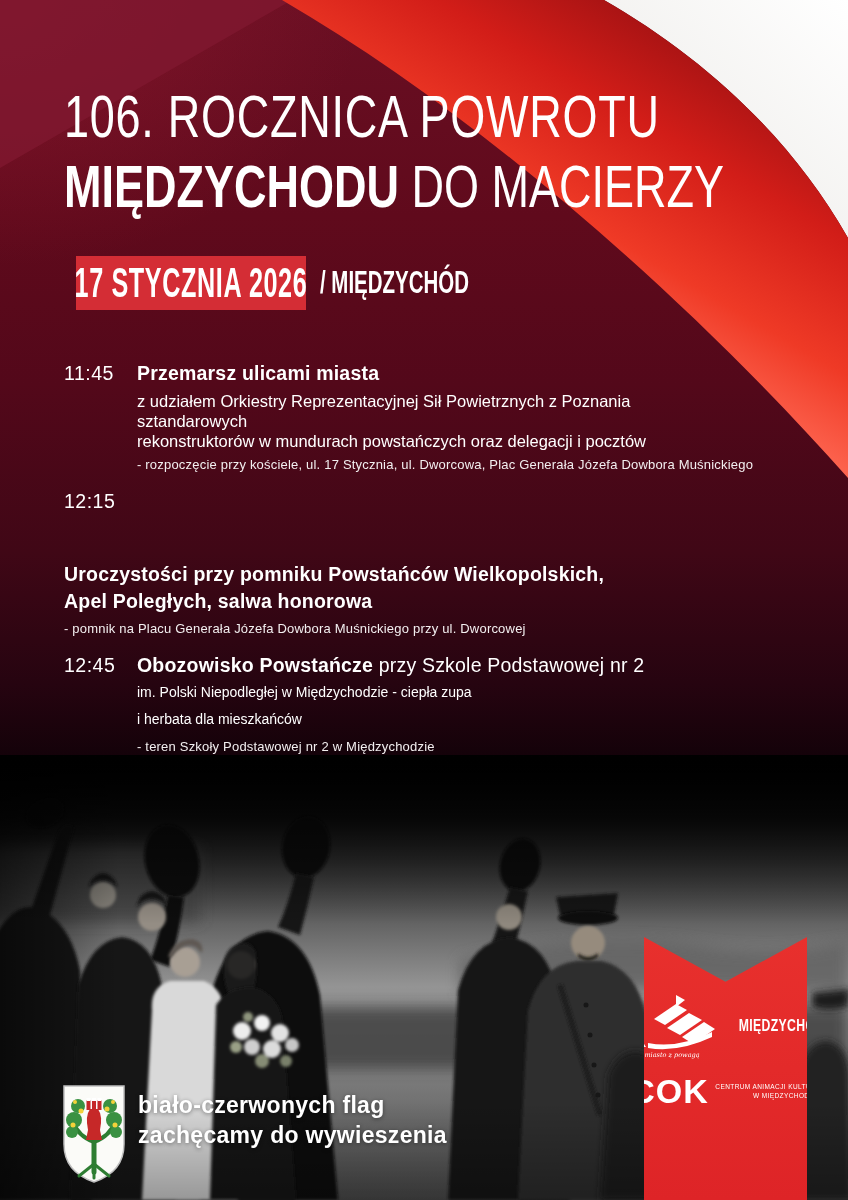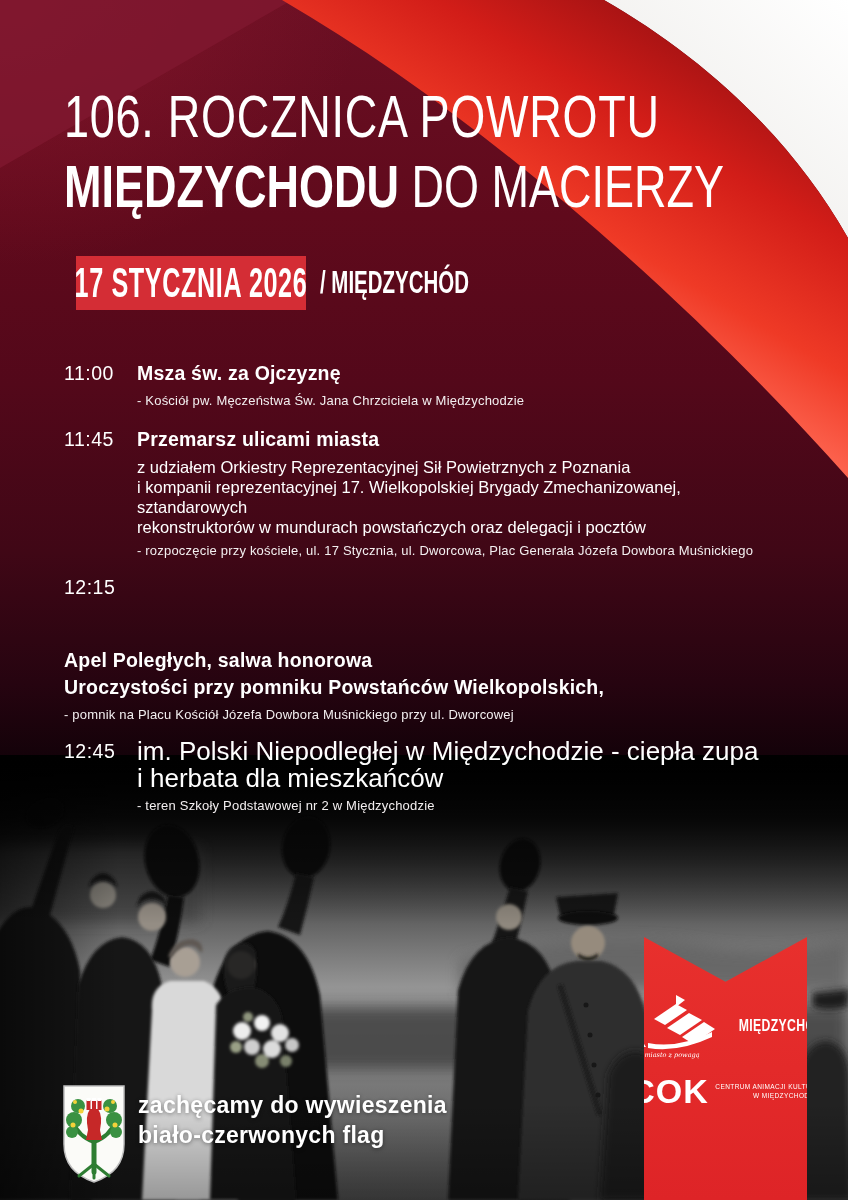--- a/index.html
+++ b/index.html
@@ -28,21 +28,21 @@
   .loc{margin-left:14px;font-size:31px;font-weight:bold;color:#fff;line-height:54px;}
   .loc .cond{transform:scaleX(.66);}
 
   .schedule{position:absolute;left:64px;top:360px;width:764px;color:#fff;z-index:3;}
   .row{display:flex;align-items:flex-start;}
   .row1{margin-bottom:16px;} .row2{margin-bottom:14px;} .row3{margin-bottom:14px;flex-direction:column;}
   .time{flex:0 0 73px;font-size:19.5px;letter-spacing:.5px;line-height:27px;}
   .content{flex:1;}
   .h{font-size:19.5px;font-weight:bold;line-height:27px;letter-spacing:.2px;}
   .h .reg{font-weight:400;}
-  .cont{font-size:26px;font-weight:400;line-height:27px;}
+  .cont{font-size:14px;font-weight:400;line-height:27px;}
   .bodytxt{font-size:16.5px;line-height:20px;margin-top:4px;}
   .note{font-size:13px;line-height:18px;margin-top:5px;color:#f3eff0;letter-spacing:.2px;}
 
   .photo{position:absolute;left:0;top:755px;width:848px;height:445px;z-index:1;}
   .photo svg{display:block;}
   .photo-overlay{
     position:absolute;inset:0;pointer-events:none;
     background:
       linear-gradient(180deg,#000 0%,rgba(0,0,0,.6) 14%,rgba(0,0,0,0) 38%),
       linear-gradient(90deg,rgba(0,0,0,.55) 0%,rgba(0,0,0,0) 14%),
@@ -102,54 +102,47 @@
 
   <div class="daterow">
     <div class="badge" style="background:#d42d35;">
       <span class="cond">17 STYCZNIA 2026</span>
     </div>
     <div class="loc"><span class="cond">/ MIĘDZYCHÓD</span></div>
   </div>
 
   <div class="schedule">
 
-    <div class="row row1">
-      <div class="time">11:00</div>
-      <div class="content">
-        <div class="h">Msza św. za Ojczyznę</div>
-        <div class="note">- Kościół pw. Męczeństwa Św. Jana Chrzciciela w Międzychodzie</div>
-      </div>
-    </div>
 
     <div class="row row2">
       <div class="time">11:45</div>
       <div class="content">
         <div class="h">Przemarsz ulicami miasta</div>
         <div class="bodytxt">
           <div>z udziałem Orkiestry Reprezentacyjnej Sił Powietrznych z Poznania</div>
-          <div>i kompanii reprezentacyjnej 17. Wielkopolskiej Brygady Zmechanizowanej,</div>
           <div>sztandarowych</div>
           <div>rekonstruktorów w mundurach powstańczych oraz delegacji i pocztów</div>
         </div>
         <div class="note">- rozpoczęcie przy kościele, ul. 17 Stycznia, ul. Dworcowa, Plac Generała Józefa Dowbora Muśnickiego</div>
       </div>
     </div>
 
     <div class="row row3">
       <div class="time">12:15</div>
       <div class="content">
+        <div class="h">Uroczystości przy pomniku Powstańców Wielkopolskich,</div>
         <div class="h">Apel Poległych, salwa honorowa</div>
-        <div class="h">Uroczystości przy pomniku Powstańców Wielkopolskich,</div>
-        <div class="note">- pomnik na Placu Kościół Józefa Dowbora Muśnickiego przy ul. Dworcowej</div>
+        <div class="note">- pomnik na Placu Generała Józefa Dowbora Muśnickiego przy ul. Dworcowej</div>
       </div>
     </div>
 
     <div class="row row4">
       <div class="time">12:45</div>
       <div class="content">
+        <div class="h"><b>Obozowisko Powstańcze</b><span class="reg"> przy Szkole Podstawowej nr 2</span></div>
         <div class="cont">
           <div>im. Polski Niepodległej w Międzychodzie - ciepła zupa</div>
           <div>i herbata dla mieszkańców</div>
         </div>
         <div class="note">- teren Szkoły Podstawowej nr 2 w Międzychodzie</div>
       </div>
     </div>
   </div>
 
   <div class="photo">
@@ -304,17 +297,17 @@
       <rect x="35.5" y="16" width="4" height="10"></rect>
     </g>
     <g fill="#ffffff">
       <rect x="24.5" y="14" width="4" height="3"></rect>
       <rect x="30" y="14" width="4" height="3"></rect>
       <rect x="35.5" y="14" width="4" height="3"></rect>
     </g>
   </svg>
 
   <div class="flagcall">
+    <div>biało-czerwonych flag</div>
     <div>zachęcamy do wywieszenia</div>
-    <div>biało-czerwonych flag</div>
   </div>
 
 </div>
 
 </body></html>

